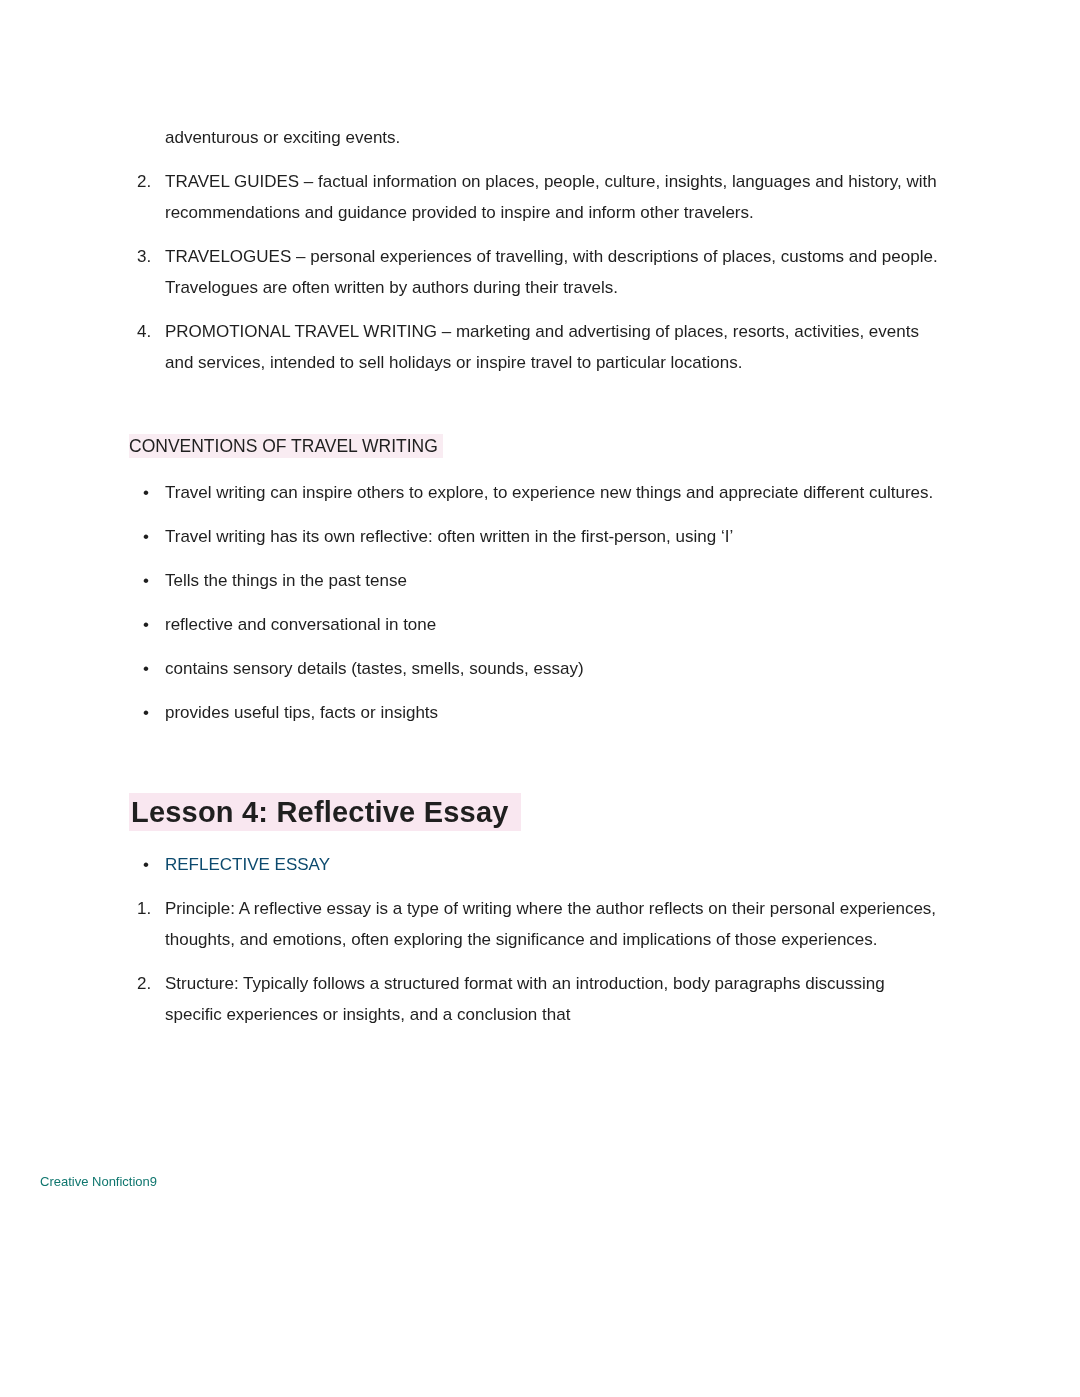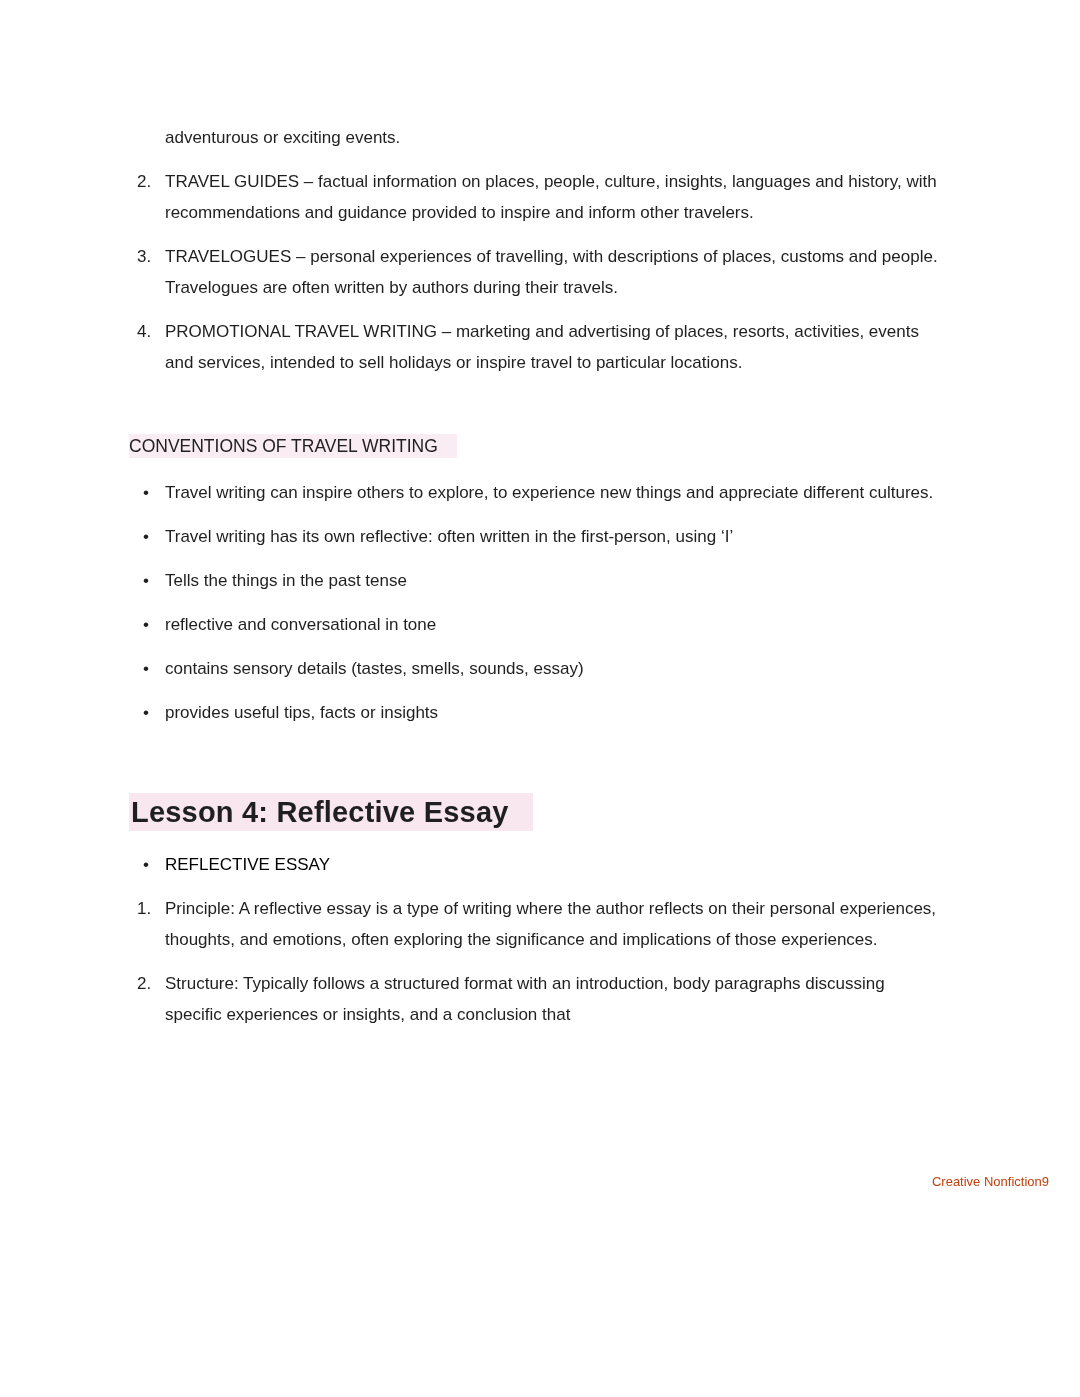--- a/index.html
+++ b/index.html
@@ -49,46 +49,46 @@
   .item-text { flex: 1 1 auto; }
   .section-heading {
     margin-top: 53px;
     margin-bottom: 15px;
     font-size: 17.5px;
     font-weight: 400;
     line-height: 31px;
   }
   .section-heading .hl {
     background: #f9ecf2;
-    padding: 2px 19px 2px 0;
+    padding: 2px 5px 2px 0;
   }
   .lesson-heading {
     margin-top: 64px;
     margin-bottom: 17px;
     font-size: 29px;
     font-weight: 700;
     line-height: 40px;
     letter-spacing: 0.2px;
   }
   .lesson-heading .hl {
     background: #f9e7f0;
-    padding: 3px 24px 3px 2px;
+    padding: 3px 12px 3px 2px;
   }
   .pink-text {
-    color: #000000;
+    color: #0c4a6e;
   }
   .footer {
     position: absolute;
     left: 40px;
-    right: 31px;
+    right: 46px;
     bottom: 48px;
     display: flex;
-    justify-content: flex-end;
+    justify-content: flex-start;
     font-size: 13px;
-    color: #c2410c;
+    color: #0f766e;
     line-height: 16px;
   }
 </style>
 </head>
 <body>
 
 <div class="page">
   <div class="content">
 
     <p class="fragment">adventurous or exciting events.</p>

